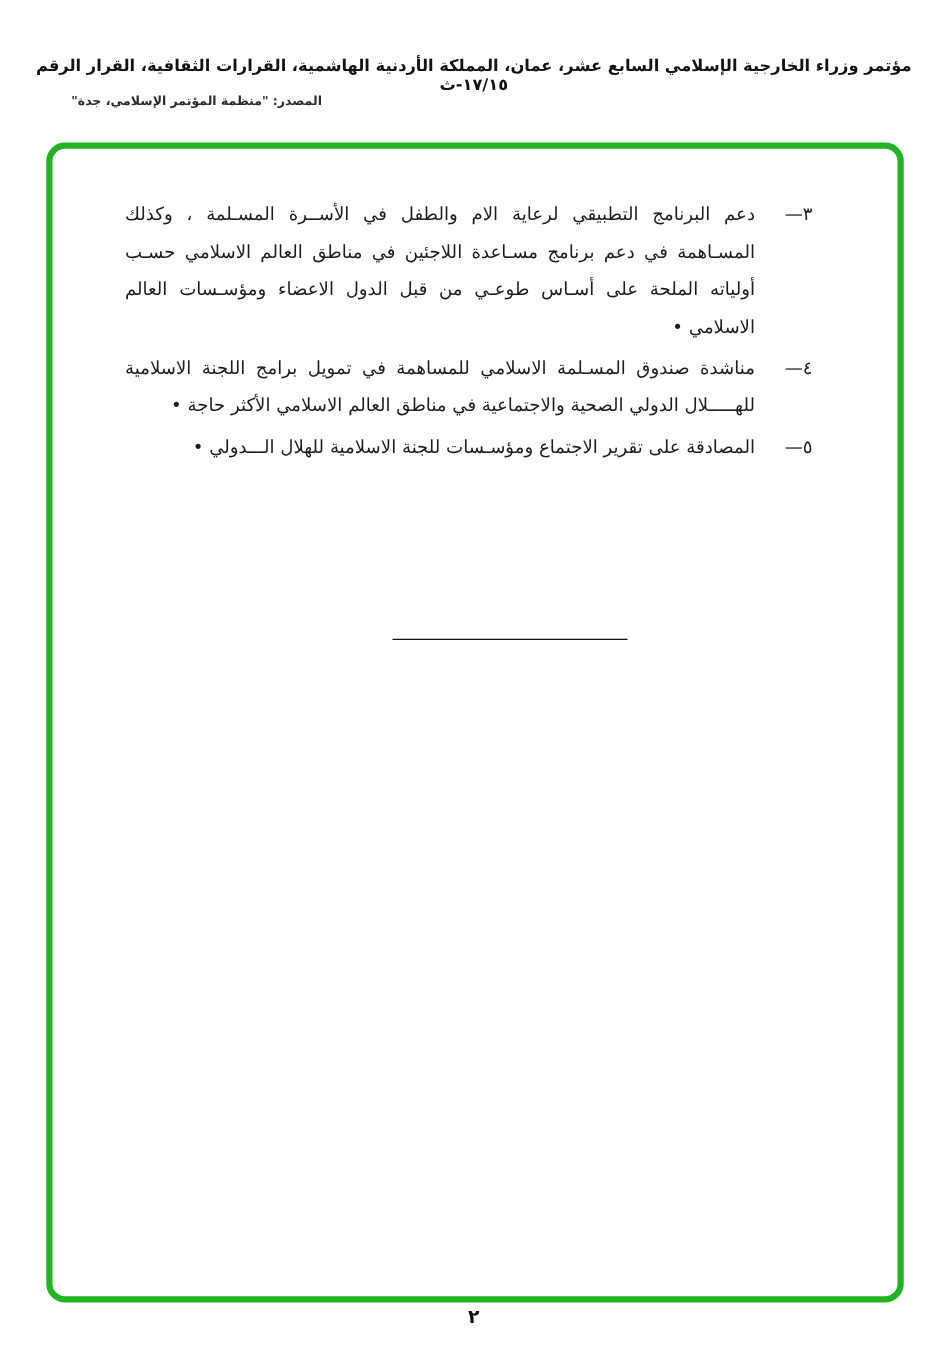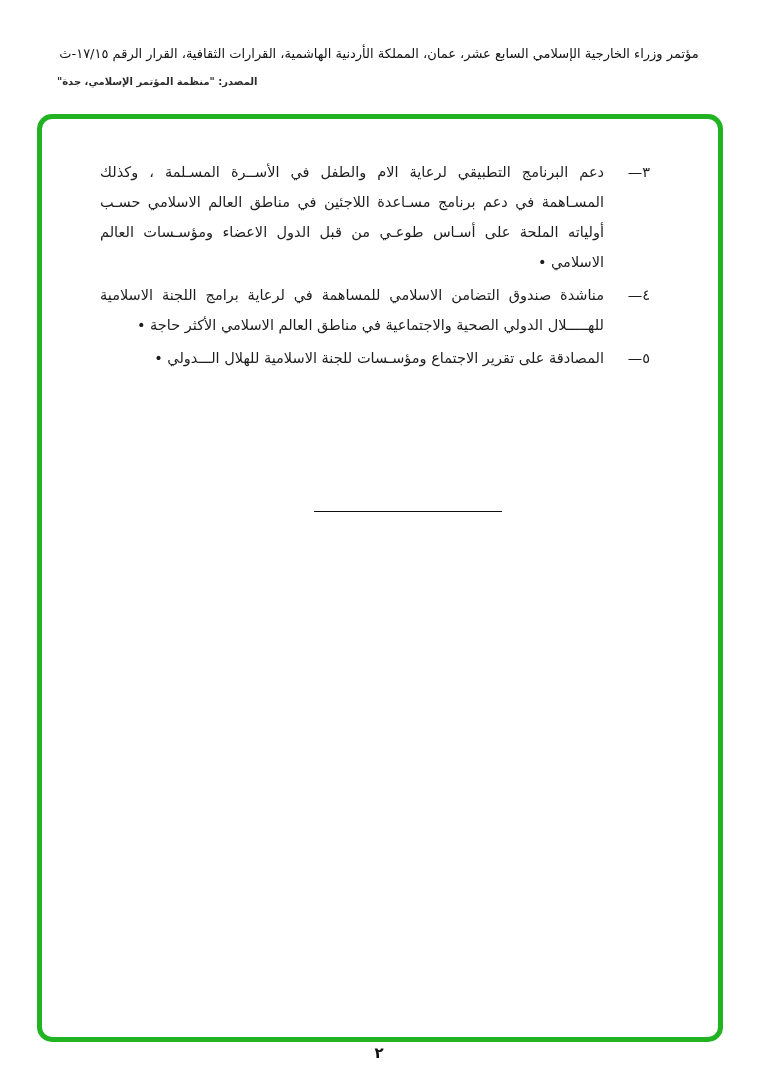--- a/index.html
+++ b/index.html
@@ -12,21 +12,21 @@
     position: relative;
     width: 758px; height: 1078px;
     background: #ffffff;
     overflow: hidden;
   }
   .header-title {
     position: absolute;
     top: 46px; left: 28px; right: 28px;
     direction: rtl;
     text-align: center;
-    font-weight: normal;
+    font-weight: bold;
     font-size: 13px;
     letter-spacing: 0.2px;
     color: #131313;
   }
   .header-source {
     position: absolute;
     top: 76px; left: 57px;
     direction: rtl;
     font-weight: bold;
     font-size: 10px;
@@ -93,21 +93,21 @@
   <div class="header-source">المصدر:  "منظمة المؤتمر الإسلامي، جدة"</div>
 
   <div class="green-box">
     <div class="content" id="items-list">
         <div class="item">
           <span class="num">٣—</span>
           <span class="txt">دعم البرنامج التطبيقي لرعاية الام والطفل في الأســرة المسـلمة ،  وكذلك المسـاهمة في دعم برنامج مسـاعدة اللاجئين في مناطق العالم الاسلامي حسـب أولياته الملحة على أسـاس طوعـي من قبل الدول الاعضاء ومؤسـسات العالم الاسلامي •</span>
         </div>
         <div class="item">
           <span class="num">٤—</span>
-          <span class="txt">مناشدة صندوق التضامن الاسلامي للمساهمة في لرعاية برامج اللجنة الاسلامية للهـــــلال الدولي الصحية والاجتماعية في مناطق العالم الاسلامي الأكثر حاجة •</span>
+          <span class="txt">مناشدة صندوق المسـلمة الاسلامي للمساهمة في تمويل برامج اللجنة الاسلامية للهـــــلال الدولي الصحية والاجتماعية في مناطق العالم الاسلامي الأكثر حاجة •</span>
         </div>
         <div class="item">
           <span class="num">٥—</span>
           <span class="txt">المصادقة على تقرير الاجتماع ومؤسـسات للجنة الاسلامية للهلال الـــدولي •</span>
         </div>
       </div>
     <div class="divider"></div>
   </div>
 
   <div class="page-number">٢</div>

